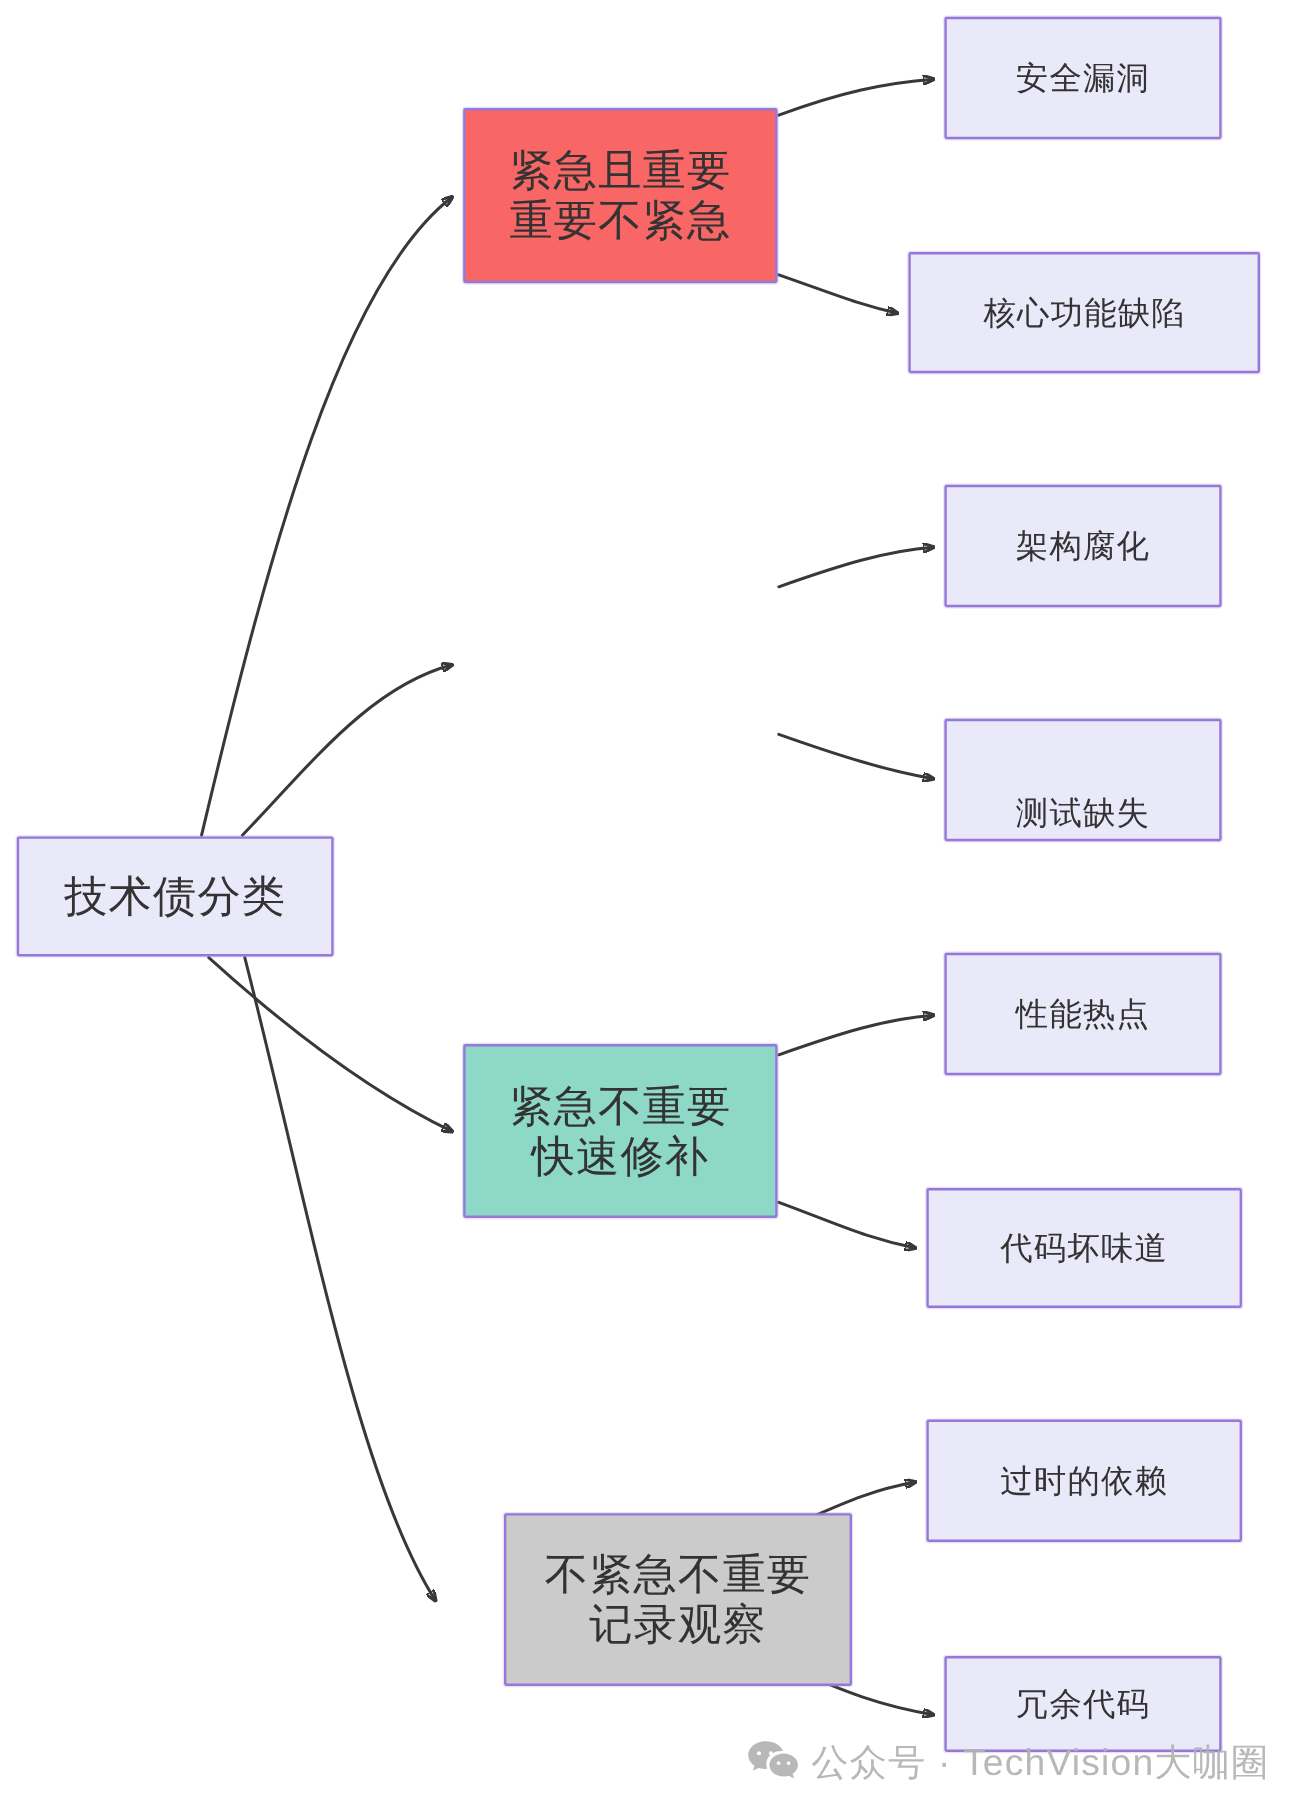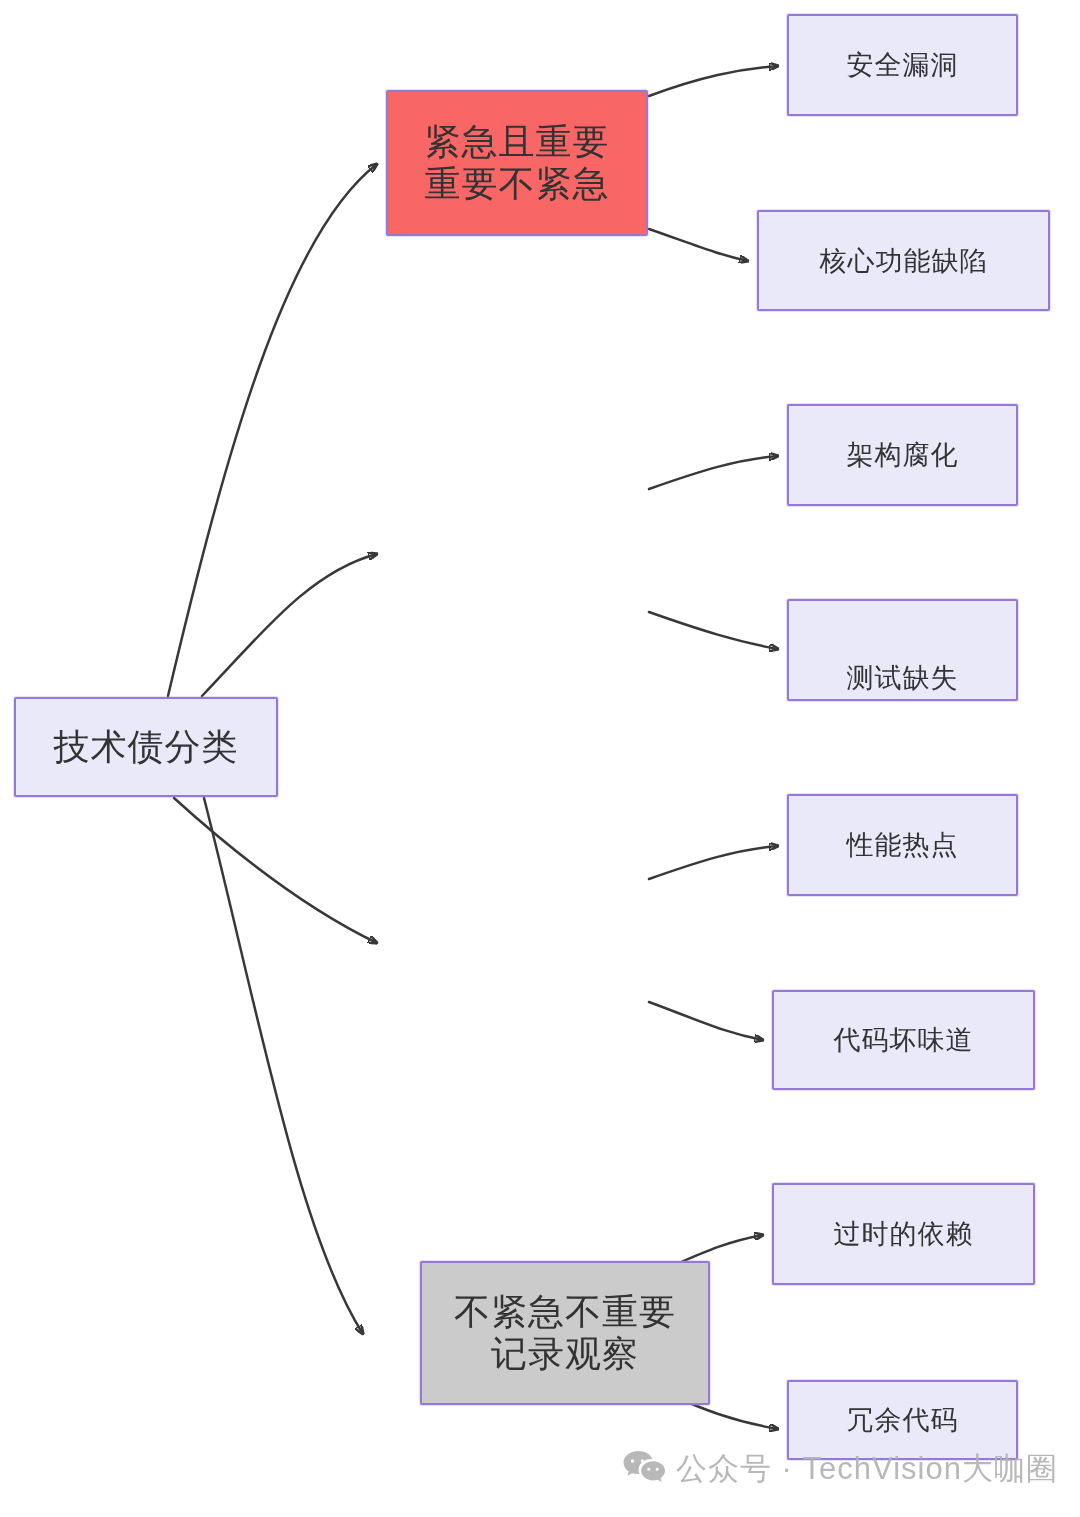--- a/index.html
+++ b/index.html
@@ -72,20 +72,24 @@
   <div class="node root" style="left:14px; top:697px; width:264px; height:100px;">
     <span class="line">技术债分类</span>
   </div>
 
   <div class="node category" style="left: 386px; top: 90px; width: 262px; height: 146px; background-color: rgb(249, 102, 102);">
     <span class="line">紧急且重要</span>
     <span class="line">重要不紧急</span>
   </div>
 
 
+  <div class="node category" style="left: 386px; top: 870px; width: 262px; height: 145px; background-color: rgb(141, 216, 198);">
+    <span class="line">紧急不重要</span>
+    <span class="line">快速修补</span>
+  </div>
 
   <div class="node category" style="left: 372px; top: 1261px; width: 290px; height: 144px; background-color: rgb(203, 203, 203); margin-left: 48px;">
     <span class="line">不紧急不重要</span>
     <span class="line">记录观察</span>
   </div>
 
   <div class="node leaf" style="left:787px; top:14px; width:231px; height:102px;">
     <span class="line">安全漏洞</span>
   </div>
 

